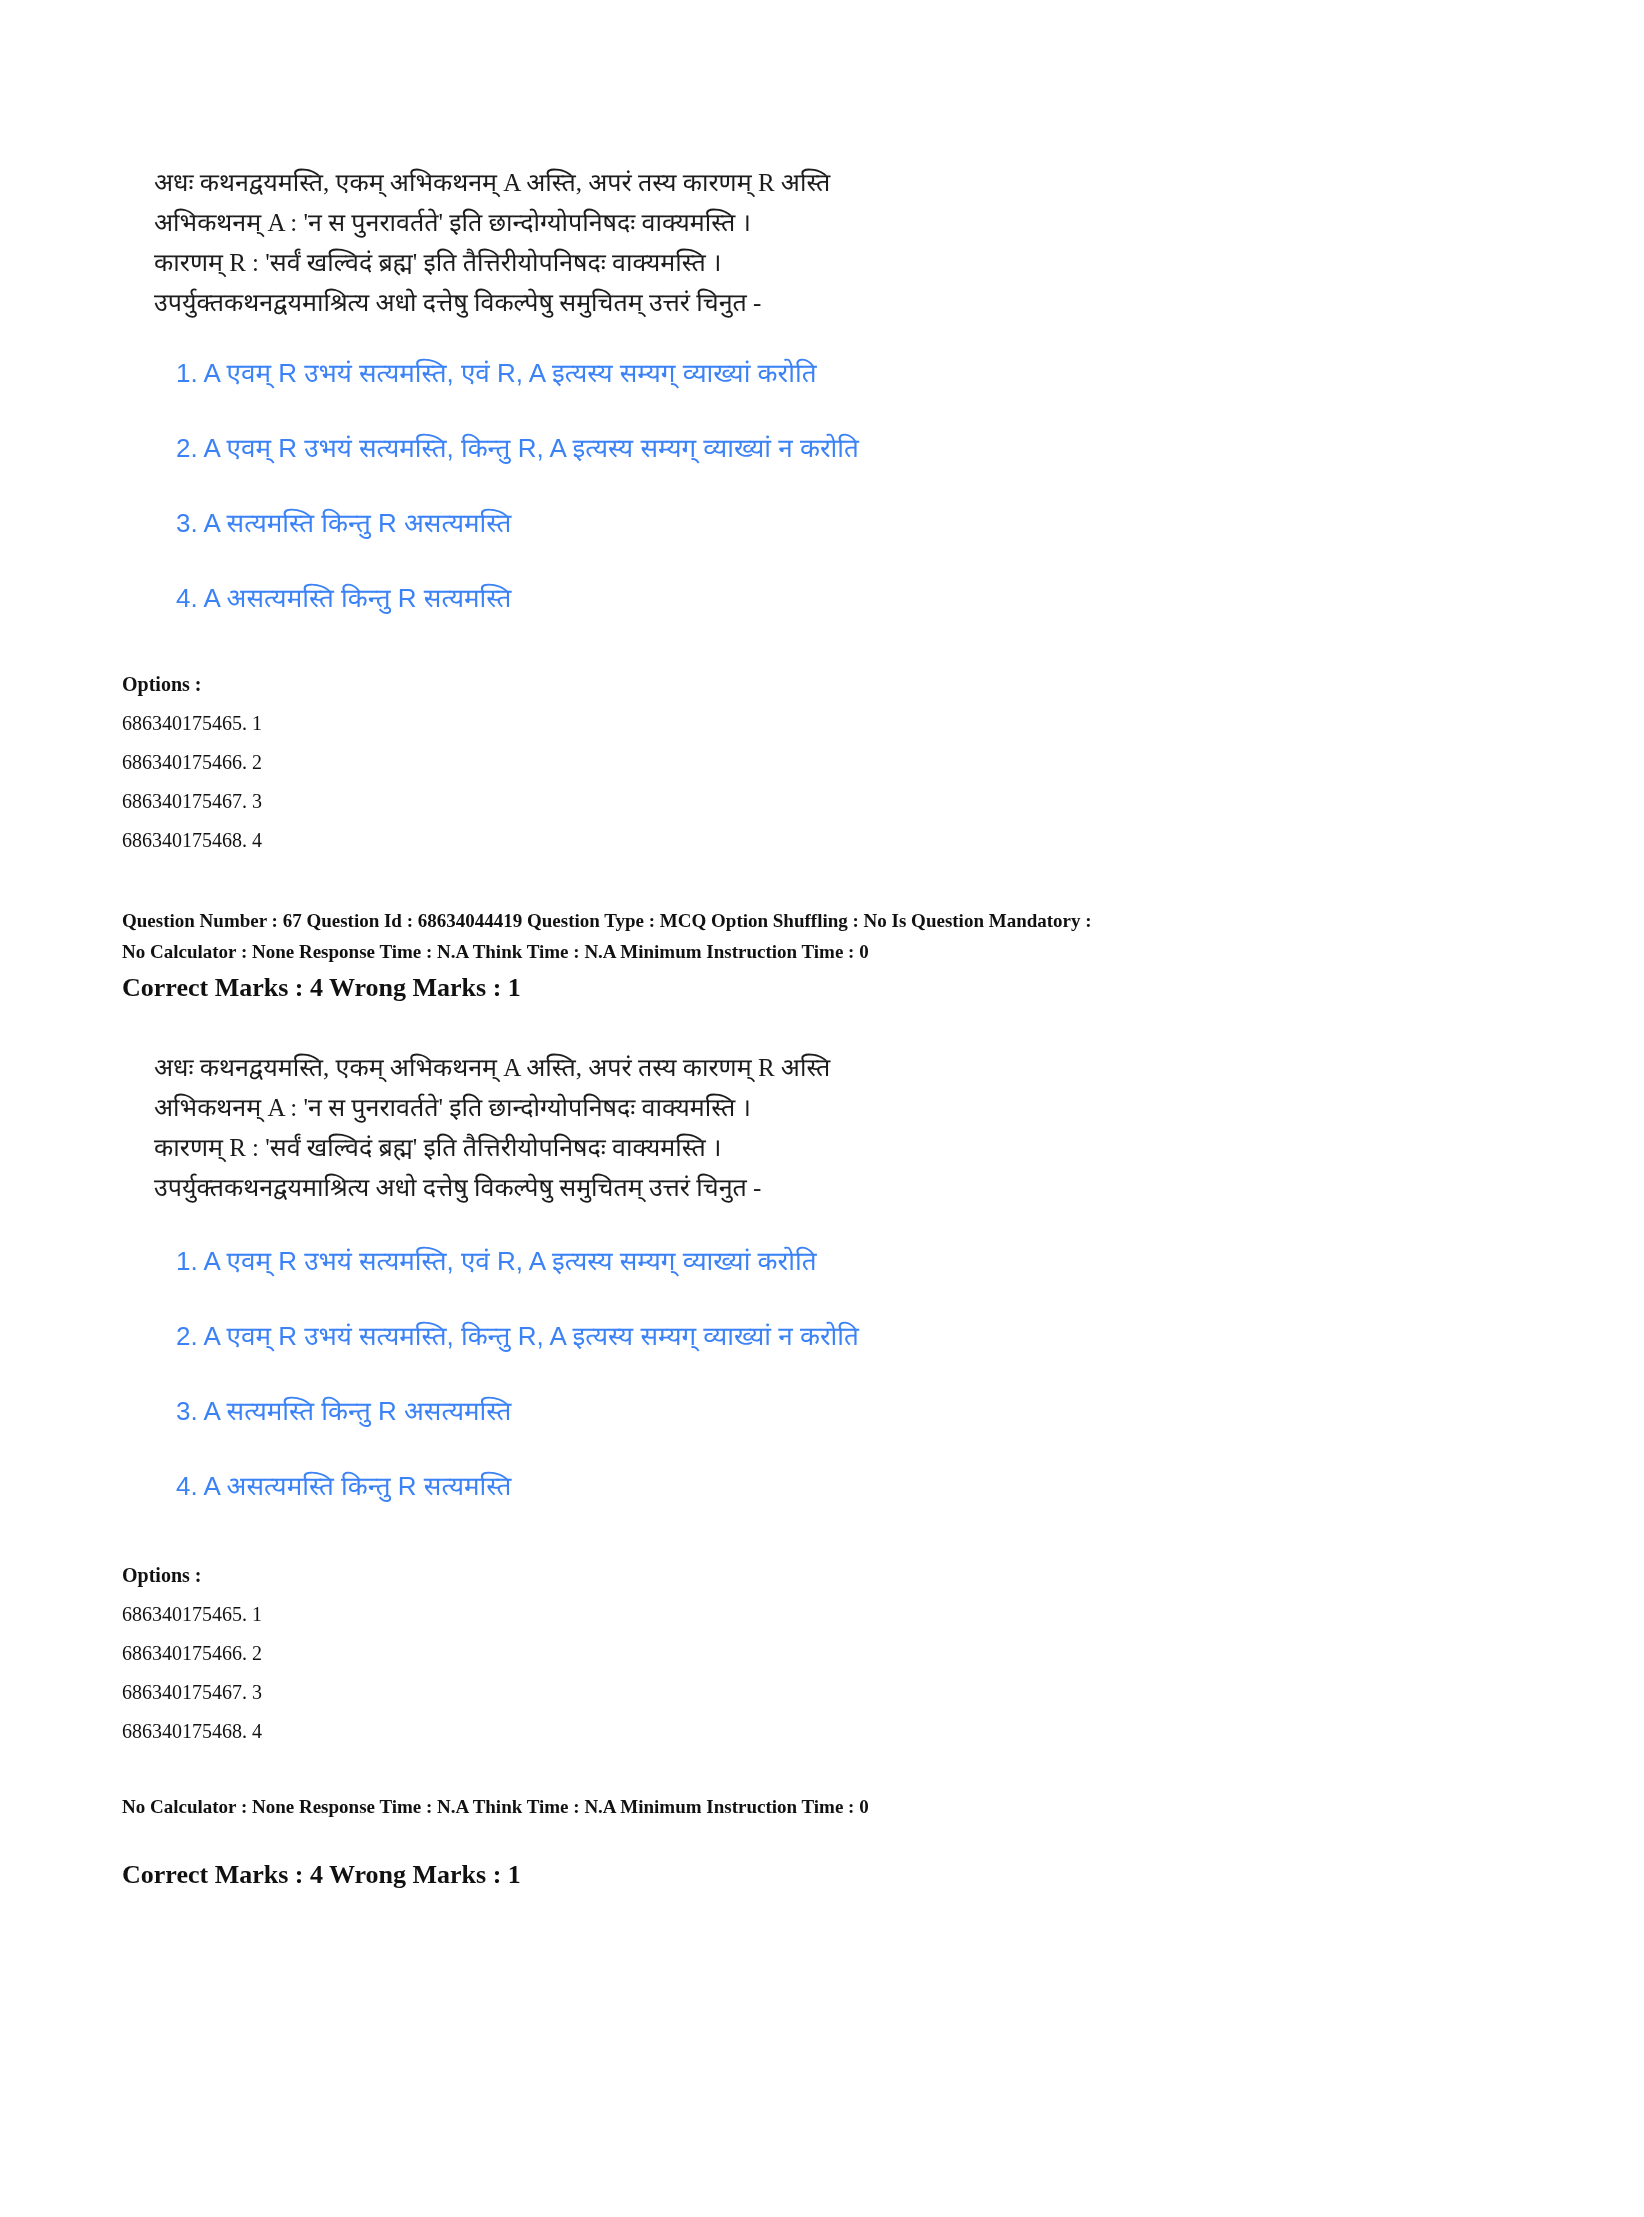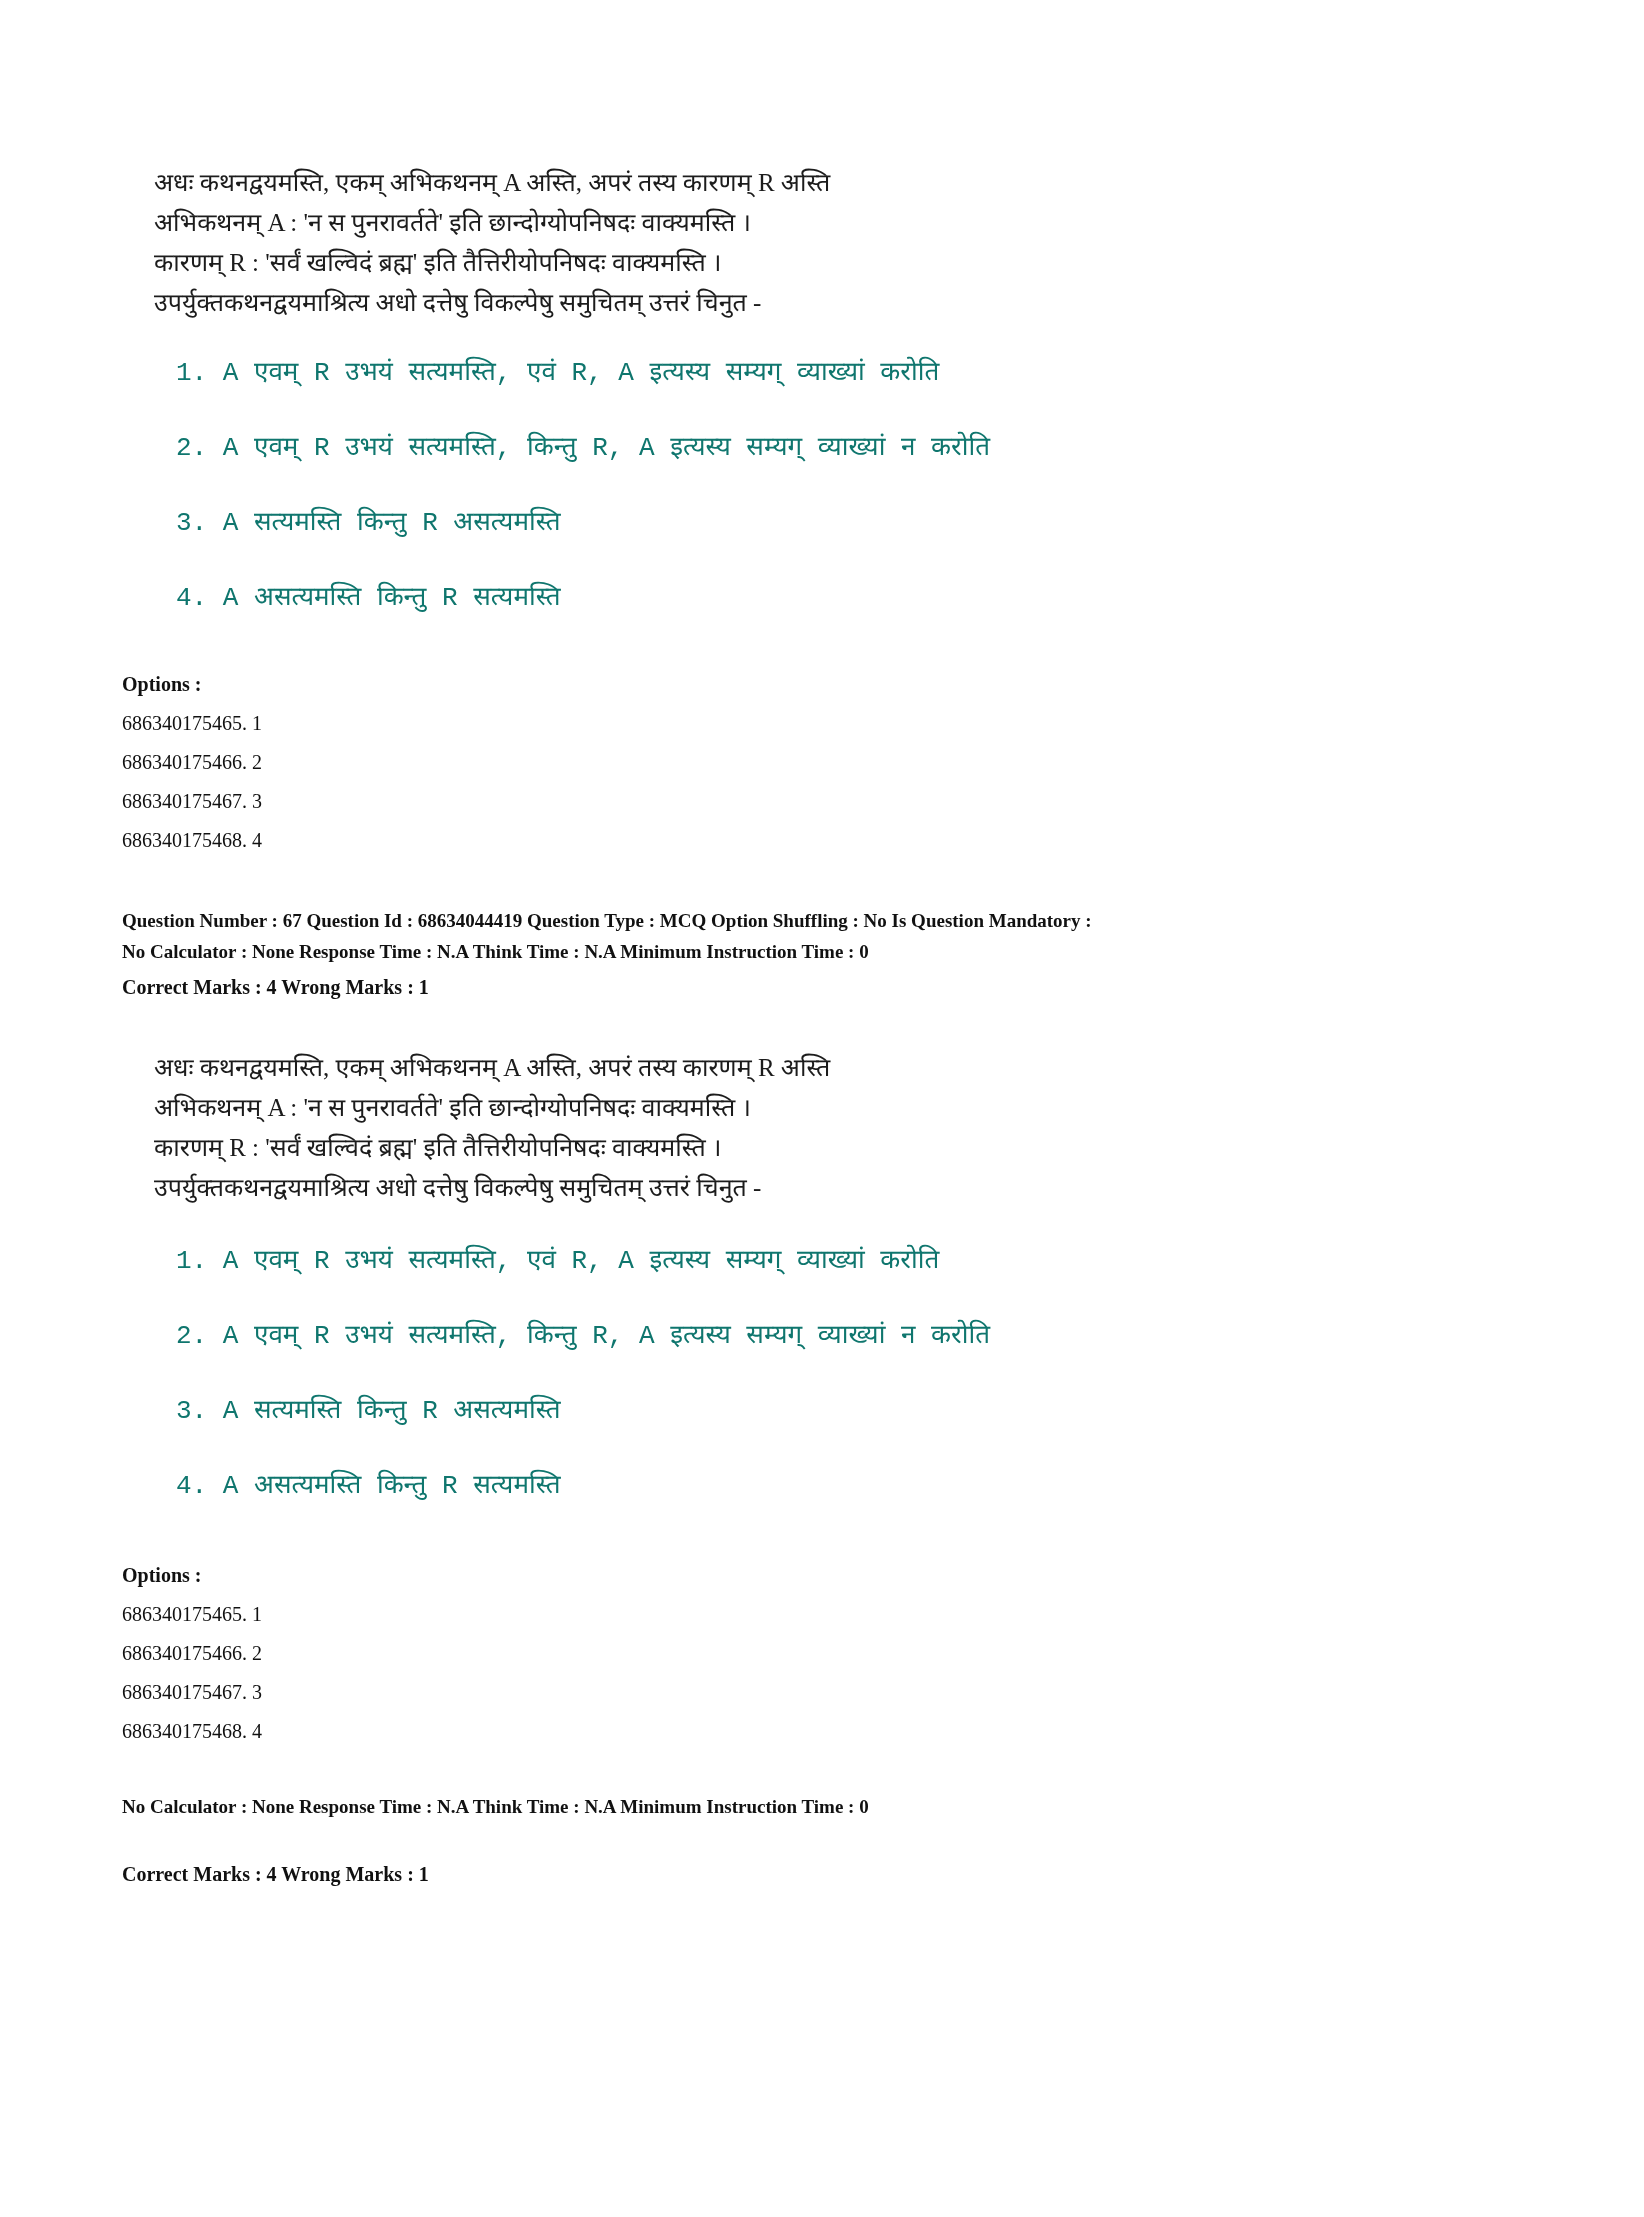--- a/index.html
+++ b/index.html
@@ -23,23 +23,23 @@
     font-family: "Liberation Serif", "DejaVu Serif", serif;
     font-size: 25px;
     line-height: 40px;
     color: #1c1c1c;
     white-space: nowrap;
   }
   
   .q-choices {
     position: absolute;
     left: 176px;
-    font-family: Liberation Mono, monospace;
+    font-family: Liberation Sans, sans-serif;
     font-size: 26px;
-    color: #0f766e;
+    color: #3b82f6;
   }
   .q-choices .choice {
     line-height: 27px;
     margin-bottom: 48px;
     white-space: nowrap;
   }
   
   .options-block {
     position: absolute;
     left: 122px;
@@ -60,21 +60,21 @@
     font-size: 19px;
     line-height: 31px;
     color: #111111;
     white-space: nowrap;
   }
   .marks-line {
     position: absolute;
     left: 122px;
     font-family: "Liberation Serif", serif;
     font-weight: bold;
-    font-size: 20px;
+    font-size: 26px;
     line-height: 27px;
     color: #111111;
     white-space: nowrap;
   }
   
   .logo {
     position: absolute;
     left: 1157px;
     top: 2063px;
     width: 425px;

